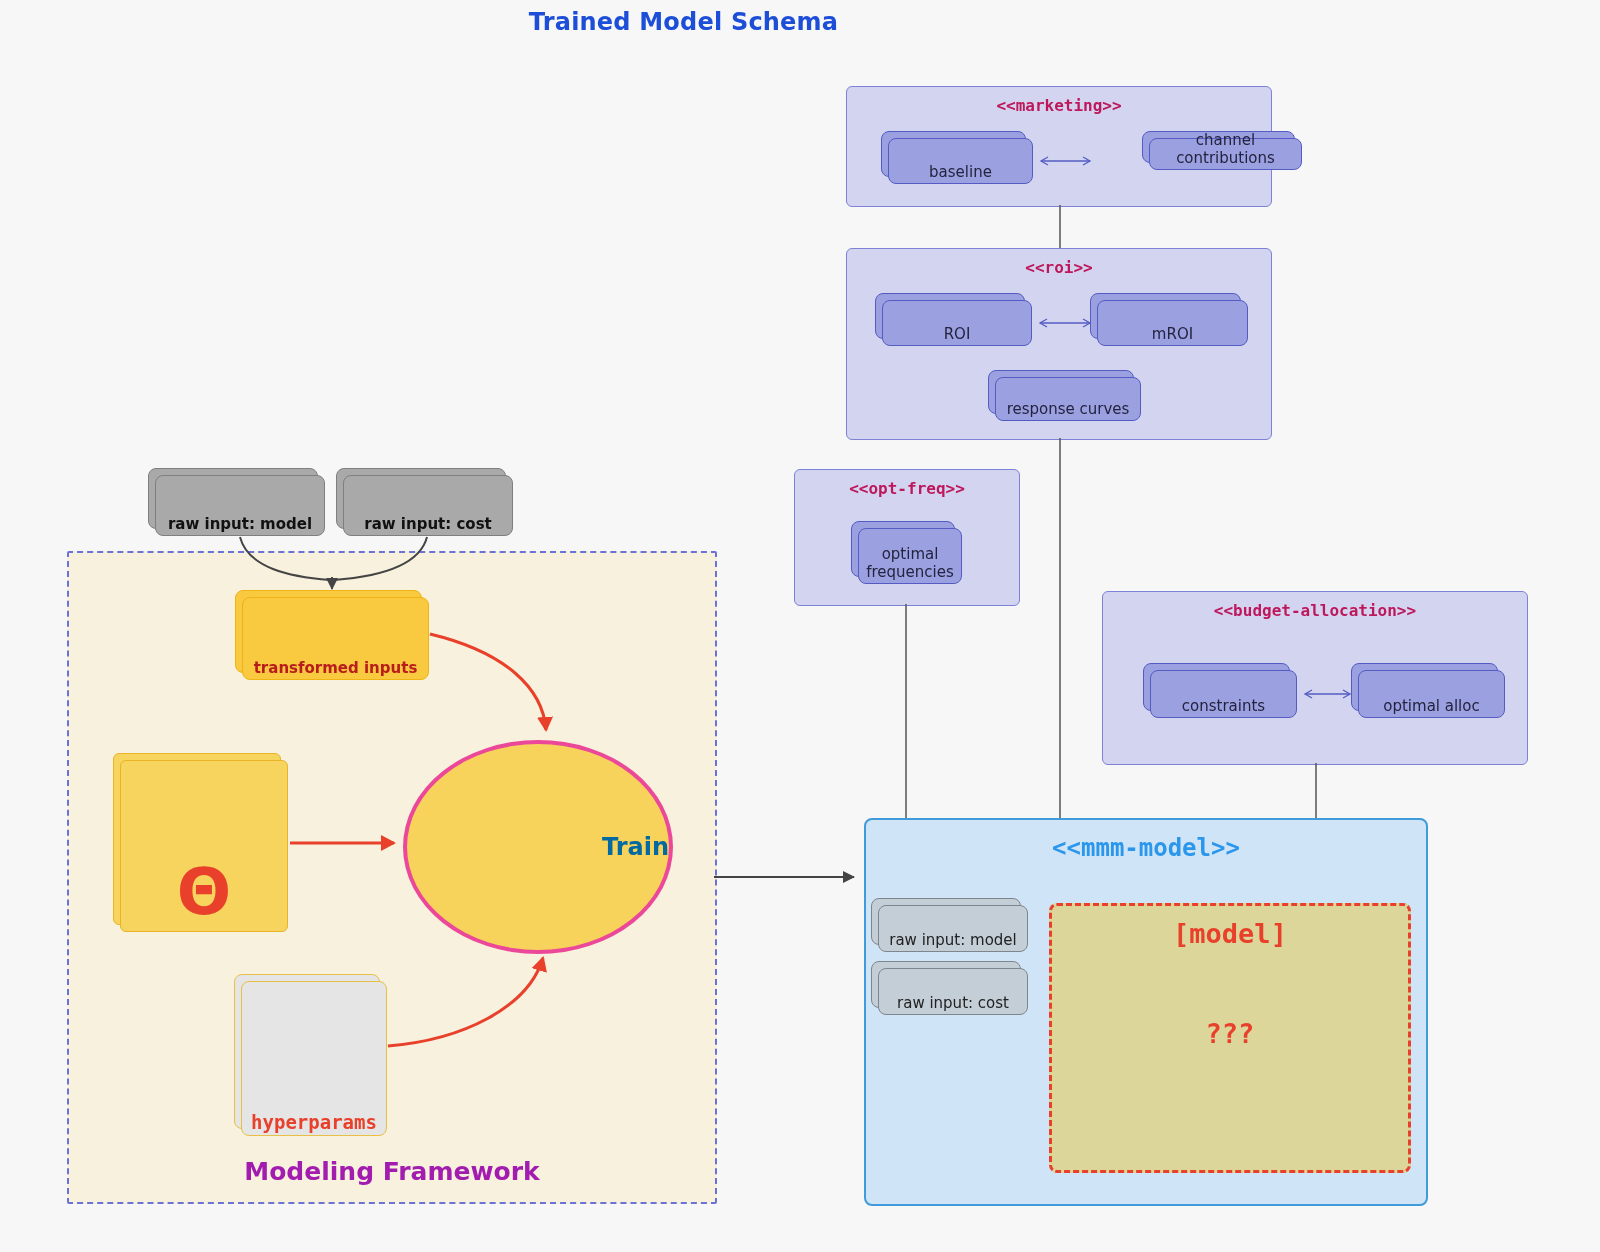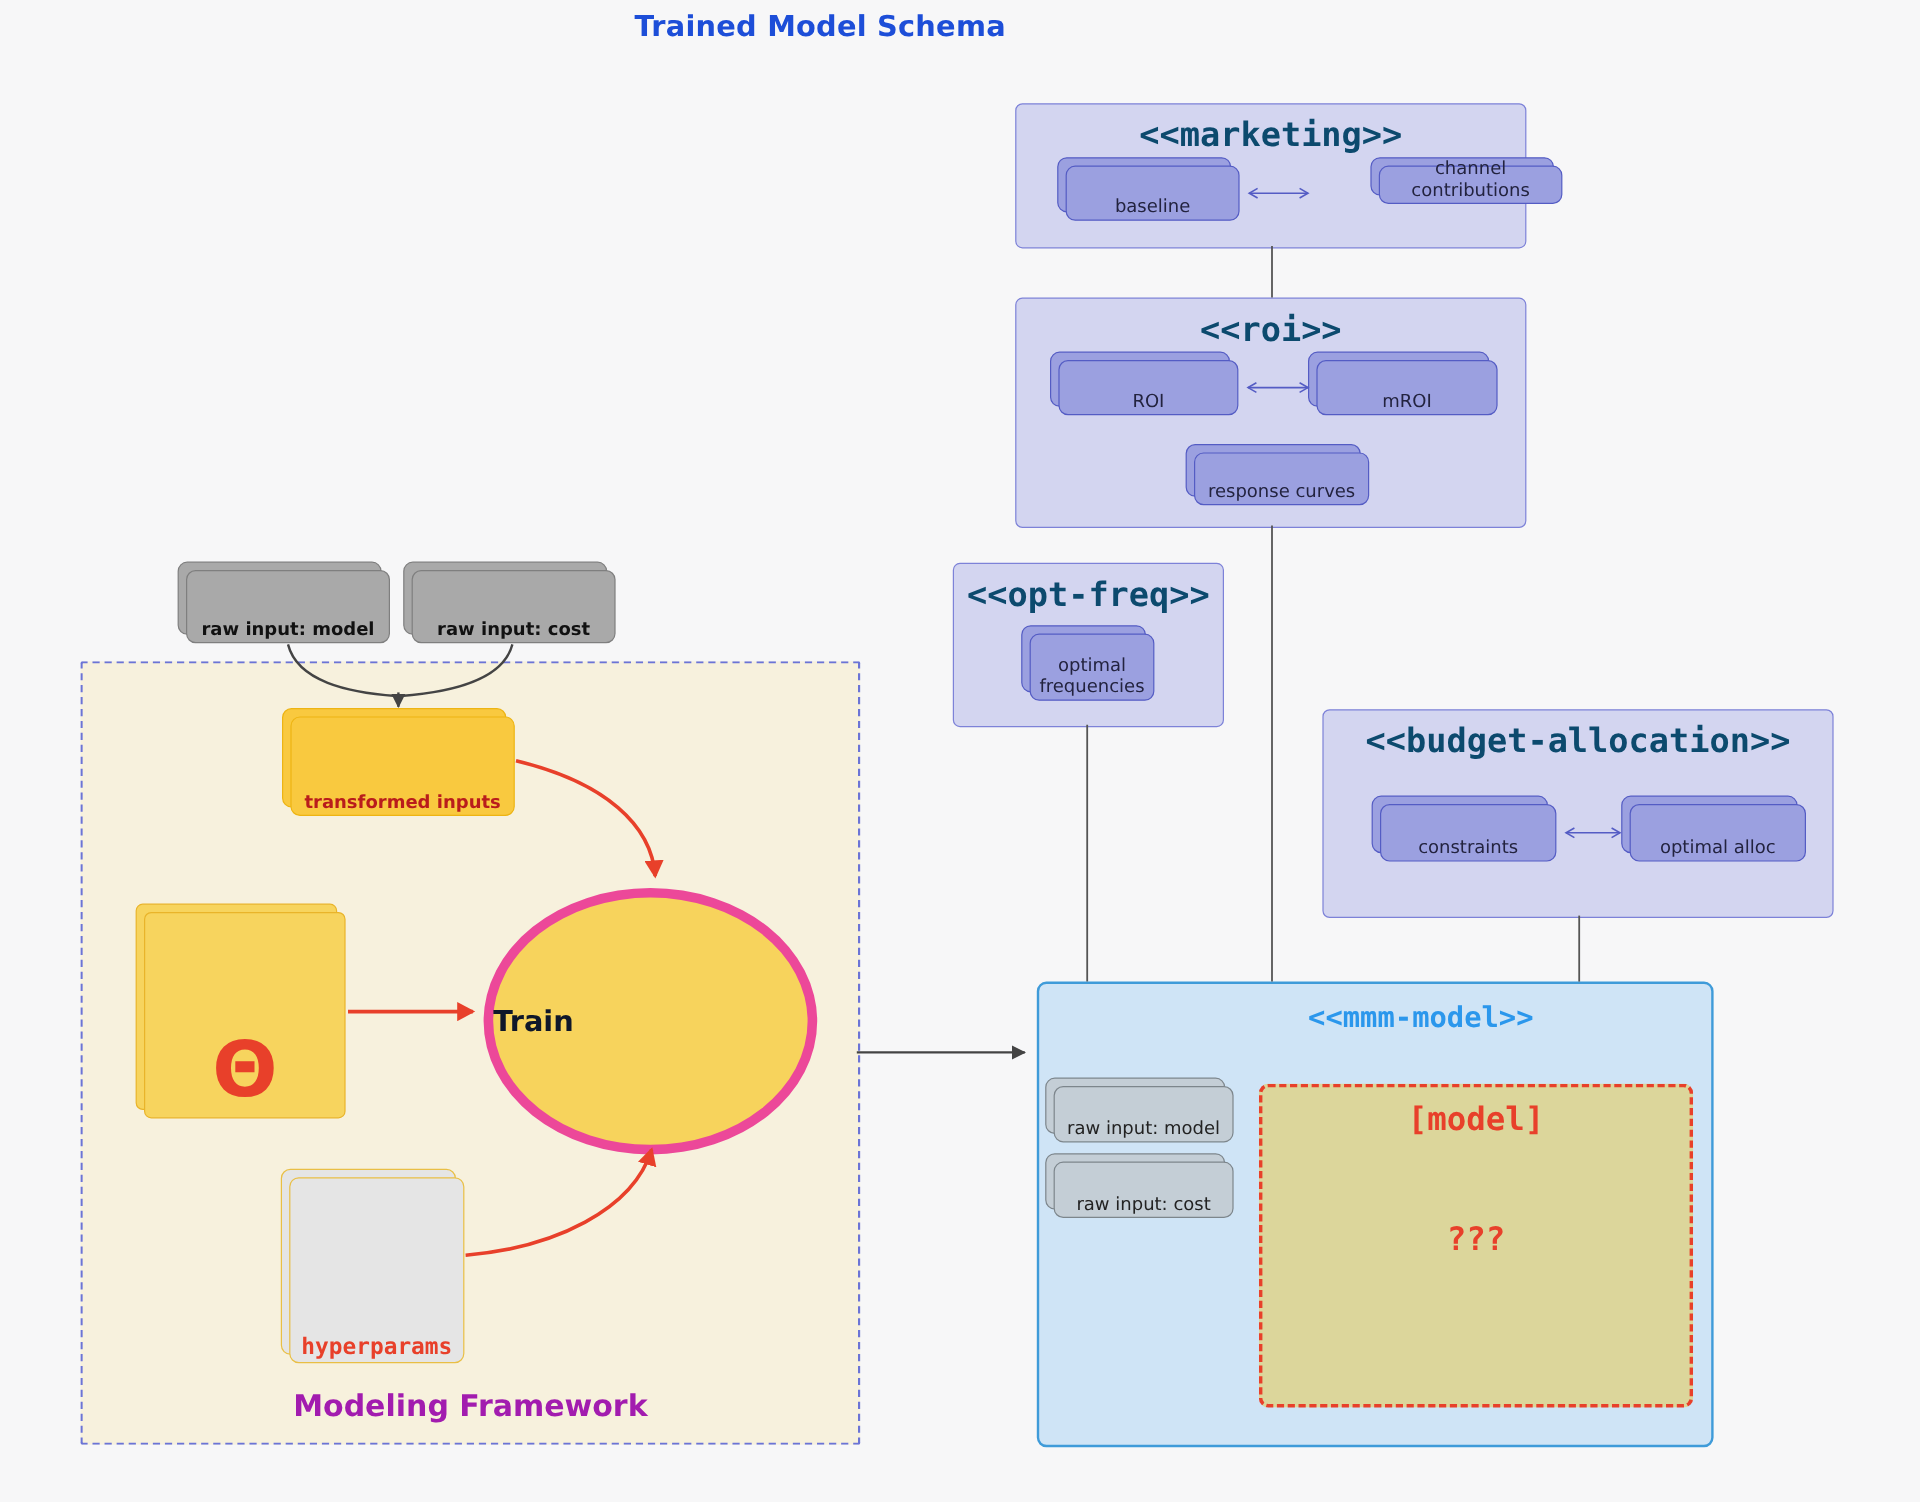--- a/index.html
+++ b/index.html
@@ -14,24 +14,24 @@
     left:0;top:8px;width:1367px;text-align:center;
     font-size:24px;font-weight:bold;color:#1d4ed8;letter-spacing:.2px;
   }
   
   .cluster{
     border:1.5px solid #7d82d8;background:#d3d5f0;border-radius:6px;
   }
   .cluster-title{
     position:absolute;left:0;top:9px;width:100%;text-align:center;
     font-family:"DejaVu Sans Mono", monospace;font-weight:bold;
-    font-size:28px;color:#0c4a6e;
+    font-size:16px;color:#be185d;
   }
   .cluster.mmm{background:#cfe4f6;border:2px solid #3f9bd9;border-radius:8px;}
-  .cluster.mmm .cluster-title{color:#2b97ec;font-size:24px;top:14px;margin-left:38px;}
+  .cluster.mmm .cluster-title{color:#2b97ec;font-size:24px;top:14px;}
   .cluster.framework{
     background:#f7f1dd;border:2px dashed #6b74d6;border-radius:2px;
   }
   .framework-label{
     position:absolute;left:0;bottom:16px;width:100%;text-align:center;
     font-size:25px;font-weight:bold;color:#a21caf;
   }
   
   .stack{position:absolute;}
   .stack .card{
@@ -53,23 +53,23 @@
   .stack.gold .front{font-size:15px;font-weight:bold;color:#b91c1c;}
   .stack.gold2 .card{background:#f7d45e;border-color:#e9b42a;border-radius:6px;}
   .stack.gold2 .front{font-size:64px;font-weight:bold;color:#e8402a;}
   .stack.palegold .card{background:#e5e5e5;border-color:#e9bf45;}
   .stack.palegold .front{
     font-family:"DejaVu Sans Mono", monospace;
     font-size:19px;font-weight:bold;color:#e8402a;
   }
   
   .train-ellipse{
-    background:#f7d35c;border:8px solid #ec4899;border-radius:50%;
-    display:flex;align-items:center;justify-content:flex-start;
-    font-size:24px;font-weight:bold;color:#0f172a;
+    background:#f7d35c;border:4px solid #ec4899;border-radius:50%;
+    display:flex;align-items:center;justify-content:flex-end;
+    font-size:24px;font-weight:bold;color:#0369a1;
   }
   .model-dashed-box{
     background:#dcd69b;border:3px dashed #e8402a;border-radius:8px;
   }
   .model-box-title{
     position:absolute;left:0;top:12px;width:100%;text-align:center;
     font-family:"DejaVu Sans Mono", monospace;
     font-size:27px;font-weight:bold;color:#e8402a;
   }
   .model-box-question{

